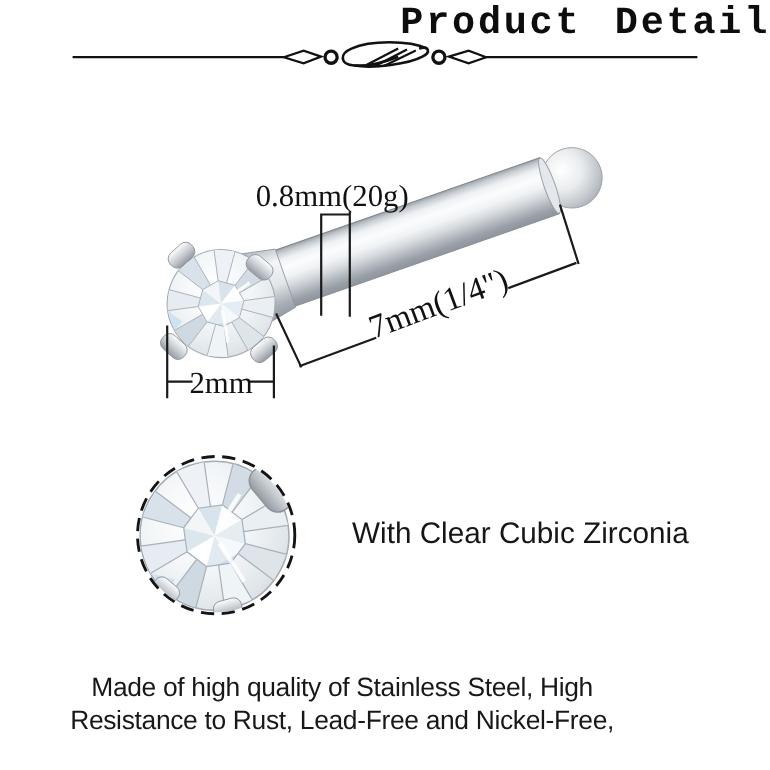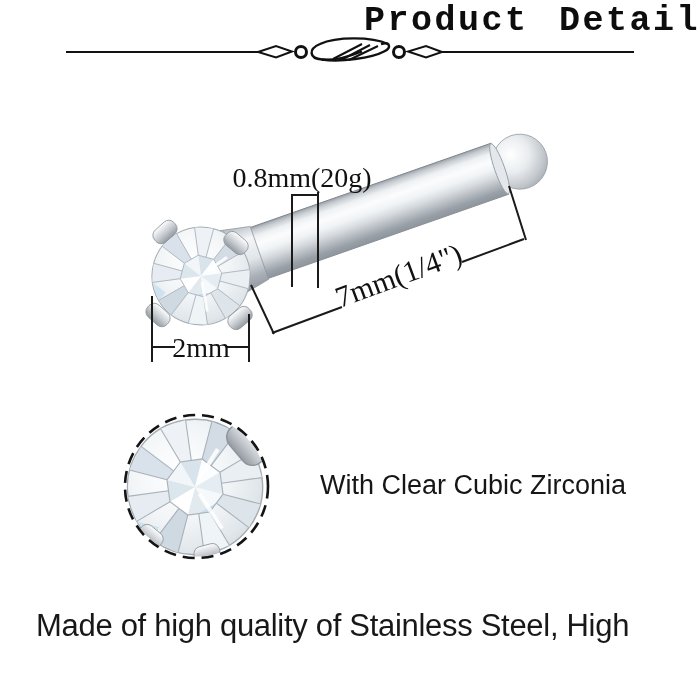--- a/index.html
+++ b/index.html
@@ -3,22 +3,22 @@
 <meta charset="utf-8">
 <style>
   html,body{margin:0;padding:0;background:#fff;}
   .page{position:relative;width:700px;height:700px;background:#ffffff;overflow:hidden;
         font-family:"Liberation Sans",sans-serif;color:#141414;}
   .title{position:absolute;top:1px;left:0;width:700px;text-align:right;
          font-family:Liberation Mono, monospace;font-weight:bold;font-size:35px;
          letter-spacing:2.5px;word-spacing:7px;color:#0d0d0d;}
   .gfx{position:absolute;left:0;top:0;width:700px;height:700px;}
   .caption{position:absolute;left:292px;top:469px;font-size:27px;line-height:32px;color:#161616;margin-left:28px;}
-  .footer{position:absolute;left:0;top:611px;width:622px;text-align:left;
-          font-size:31px;line-height:30px;letter-spacing:-0.3px;color:#181818;padding-left:36px;}
+  .footer{position:absolute;left:0;top:611px;width:622px;text-align:center;
+          font-size:24px;line-height:30px;letter-spacing:-0.3px;color:#181818;}
 </style>
 </head>
 <body>
 
 <div class="page">
 
   <svg class="gfx" viewBox="0 0 700 700">
     <defs>
       <linearGradient id="postGrad" x1="0" y1="0" x2="0" y2="1">
         <stop offset="0" stop-color="#9aa1a8"></stop>
@@ -149,15 +149,16 @@
       <circle cx="196.5" cy="486.5" r="71.5" fill="none" stroke="#141414" stroke-width="2.6" stroke-dasharray="12 7"></circle>
     </g>
   </svg>
 
   <div class="title">Product Detail</div>
 
   <div class="caption">With Clear Cubic Zirconia</div>
 
   <div class="footer">
     <div>Made of high quality of Stainless Steel, High</div>
+    <div>Resistance to Rust, Lead-Free and Nickel-Free,</div>
   </div>
 
 </div>
 
 </body></html>

